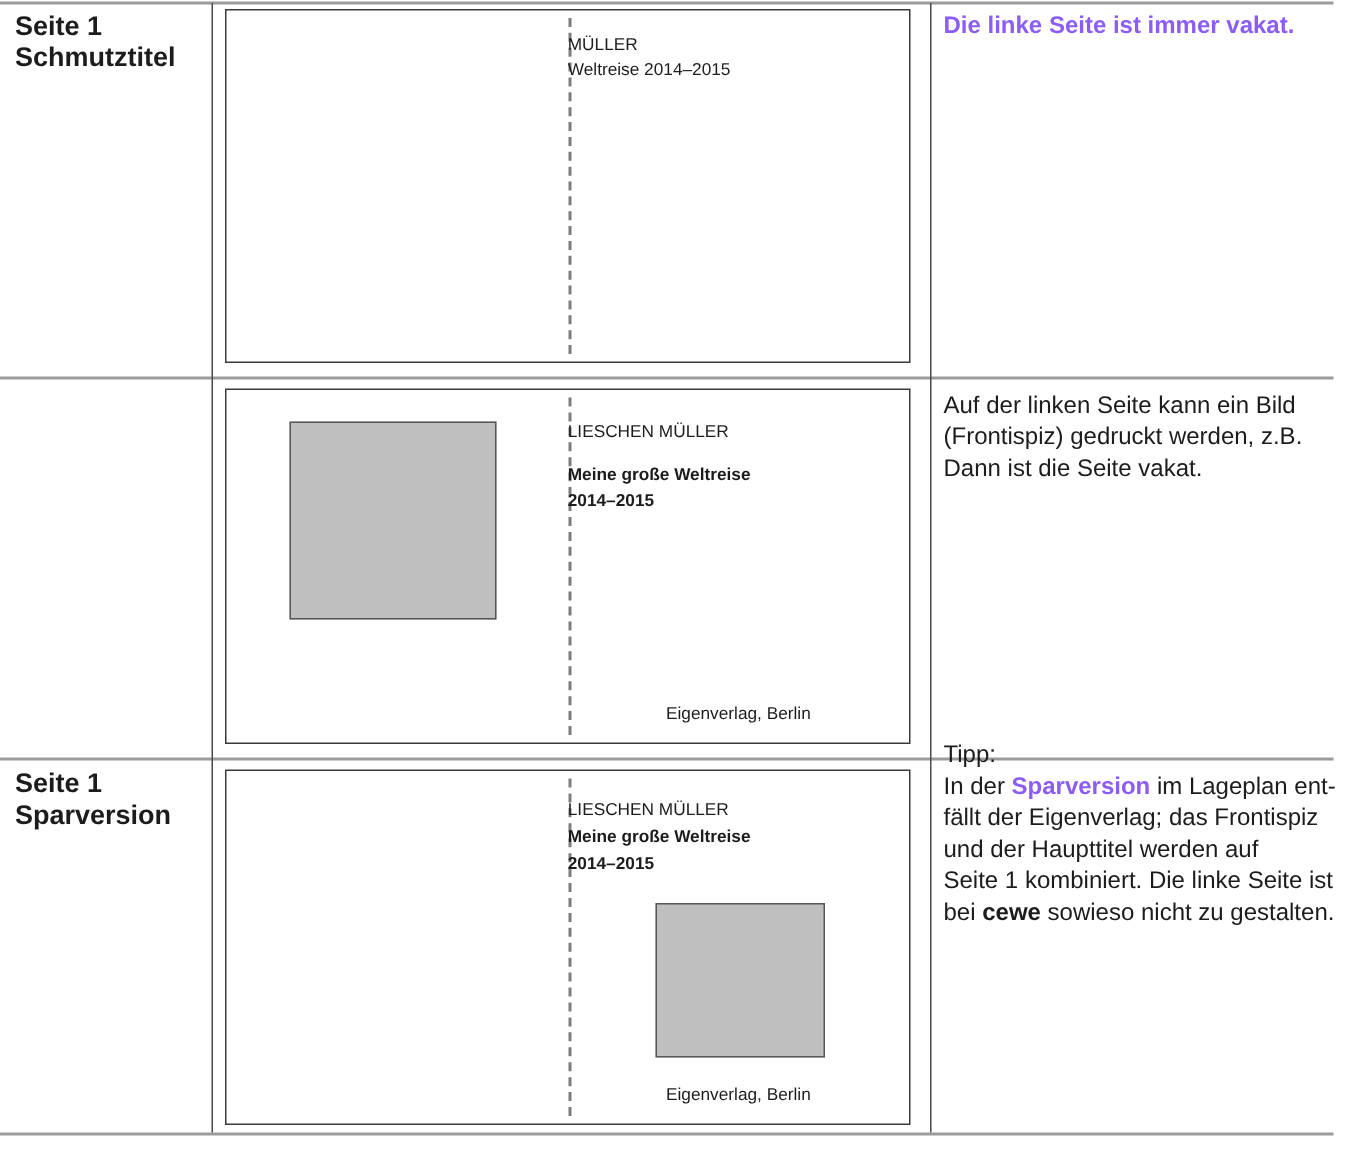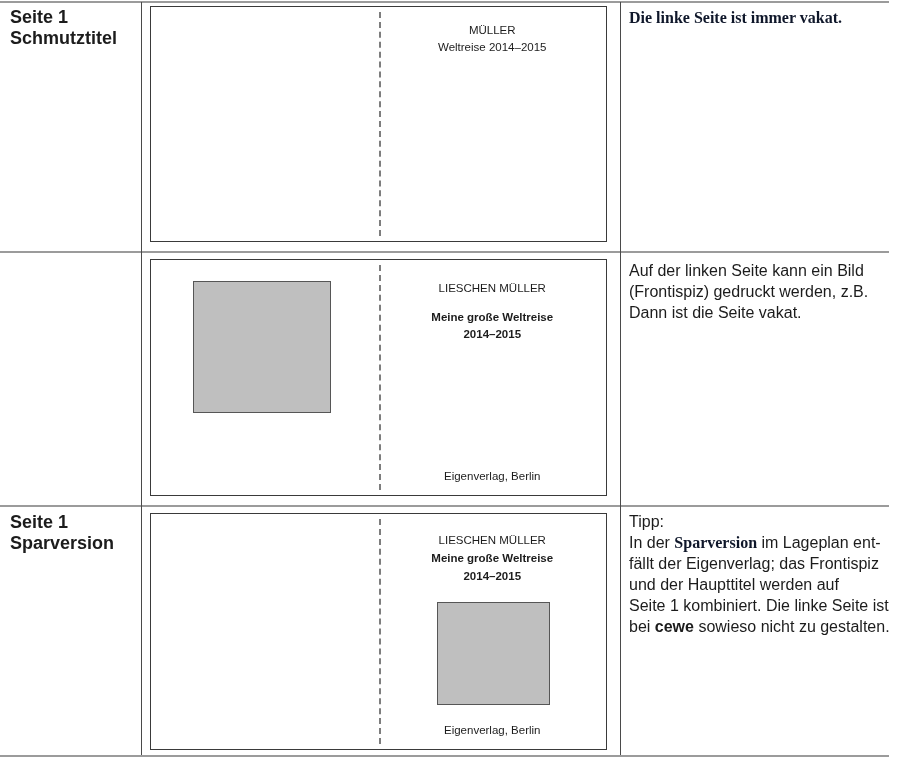--- a/index.html
+++ b/index.html
@@ -10,30 +10,30 @@
   
   .hline{position:absolute;left:0;width:889px;height:2px;background:#9b9b9b;}
   .hline.t{top:1px}.hline.m1{top:251px}.hline.m2{top:505px}.hline.b{top:755px}
   .vline{position:absolute;top:2px;height:753px;width:1px;background:#4a4a4a;}
   .vline.c1{left:141px}.vline.c2{left:620px}
   
   .label{position:absolute;left:10px;width:124px;font-weight:bold;font-size:18px;line-height:21px;}
   .label.r1{top:7px}.label.r2{top:260px}.label.r3{top:512px}
   
   .note{position:absolute;left:629px;width:268px;font-size:16px;line-height:21px;}
-  .note.r1{top:7px}.note.r2{top:260px}.note.r3{top:511px}
-  .red{color:#0f172a;font-weight:bold;font-family:Liberation Serif, serif;}
+  .note.r1{top:7px}.note.r2{top:260px}.note.r3{top:493px}
+  .red{color:#8b5cf6;font-weight:bold;}
   .bold{font-weight:bold;}
   
   .spread{position:absolute;left:150px;width:455px;border:1.5px solid #3a3a3a;background:#ffffff;}
   .spread.r1{top:6px;height:234px}
   .spread.r2{top:259px;height:235px}
   .spread.r3{top:513px;height:235px}
   .gutter{position:absolute;left:50%;top:5px;bottom:5px;width:0;border-left:2px dashed #7d7d7d;}
-  .rhalf{position:absolute;left:50%;right:0;text-align:center;font-size:11.5px;line-height:17px;}
+  .rhalf{position:absolute;left:50%;right:0;font-size:11.5px;line-height:17px;}
   .rhalf .gap{height:12px;}
   .publisher{position:absolute;left:50%;right:0;bottom:13px;text-align:center;font-size:11.5px;}
   .photo{position:absolute;background:#bfbfbf;border:1px solid #565656;}
   .photo.r2{left:42px;top:21px;width:136px;height:130px;}
   .photo.r3{left:286px;top:88px;width:111px;height:101px;}
 </style>
 </head>
 <body>
 
 <div class="page">

